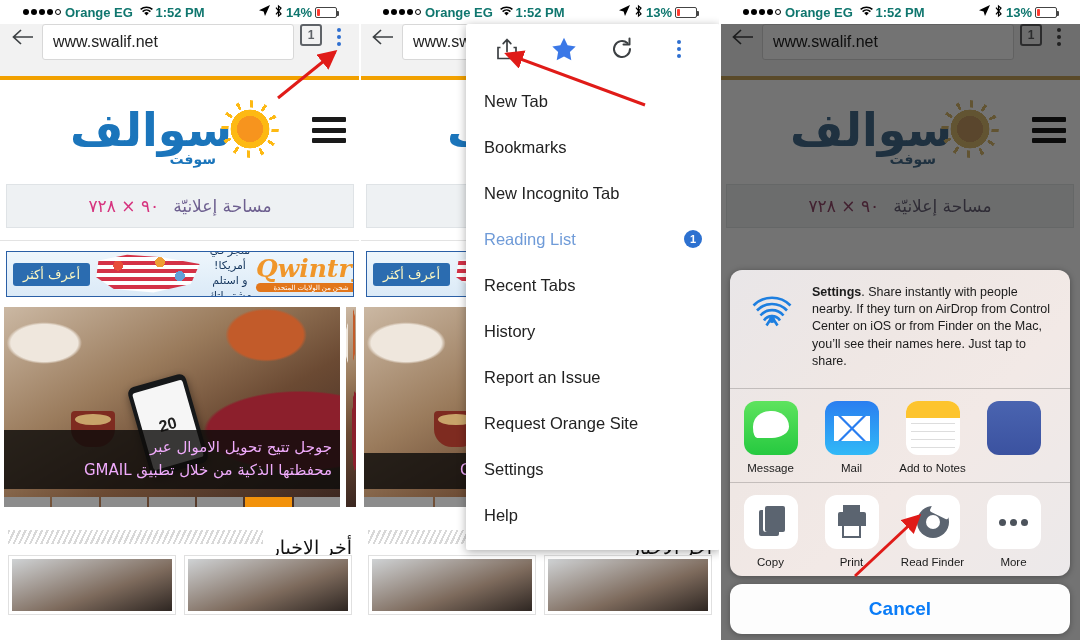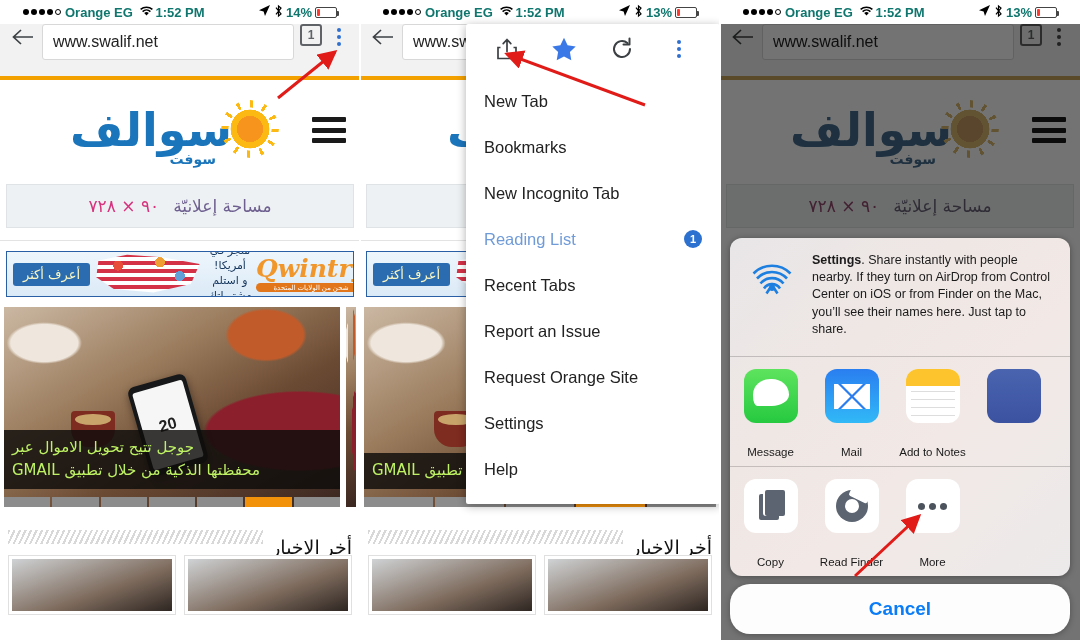--- a/index.html
+++ b/index.html
@@ -161,32 +161,32 @@
     content:"20"; position:absolute; inset:6px 4px; background:#f6f6f6; border-radius:3px;
     color:#222; font-size:16px; font-weight:bold; display:flex; align-items:center; justify-content:center;
   }
   .photo .cup {
     position:absolute; left:20%; top:52%; width:44px; height:36px; background:#7e2b20;
     border-radius:4px 4px 18px 18px;
   }
   .photo .cup::before{ content:""; position:absolute; inset:3px 4px 60% 4px; background:#c8a46a; border-radius:50%;}
   .caption {
     position:absolute; left:0; right:0; bottom:18px; background:rgba(14,12,11,.82);
-    color:#bef264; direction:rtl; text-align:left;
+    color:#f0abfc; direction:rtl; text-align:right;
     font-family:"DejaVu Sans", sans-serif; font-size:15px; line-height:1.5; padding:6px 8px 8px 8px;
   }
   .pager { position:absolute; left:0; right:0; bottom:0; height:10px; display:flex; gap:2px; }
   .pager i { flex:1; background:#8c8c8c; display:block;}
   .pager i.active { background:#f2920b; }
 
   .news-head {
     margin-top:12px; height:36px; display:flex; align-items:center; direction:rtl; padding:0 8px; gap:8px;
   }
   .news-head .t {
-    font-family:Liberation Serif, serif; font-size:19px; color:#111; white-space:nowrap;margin-top:20px;
+    font-family:Liberation Sans, sans-serif; font-size:19px; color:#111; white-space:nowrap;margin-top:20px;
   }
   .news-head .stripes {
     flex:1; height:14px;
     background: repeating-linear-gradient(115deg,#d8d8d8 0 2px,#ffffff 2px 5px);
   }
   .news-grid { display:flex; gap:8px; padding:0 8px; }
   .news-card { flex:1; border:1px solid #e0e0e0; height:60px; background:#fff; padding:3px;}
   .news-thumb { height:52px; background:linear-gradient(160deg,#cfd2d4,#7d6a5c 60%,#2e2622); }
 
   
@@ -215,21 +215,21 @@
   .share-card {
     background: linear-gradient(135deg,#e9e6e8 0%, #efe7e4 35%, #f2e9e6 60%, #ece9ea 100%);
     border-radius:12px; overflow:hidden; box-shadow:0 1px 6px rgba(0,0,0,.35);
   }
   .airdrop { display:flex; align-items:flex-start; gap:12px; padding:14px 14px 18px 14px; }
   .airdrop-glyph { width:56px; height:56px; flex:none; position:relative; }
   .airdrop-text { font-size:12.5px; line-height:1.38; color:#1b1b1b; }
   .airdrop-text b { font-weight:bold; }
   .sheet-sep { height:1px; background:rgba(0,0,0,.18); }
   .row { display:flex; align-items:flex-start; padding:12px 0 8px 0; gap:0; overflow:hidden;}
-  .cell { width:81px; flex:none; display:flex; flex-direction:column; align-items:center; gap:23px; }
+  .cell { width:81px; flex:none; display:flex; flex-direction:column; align-items:center; gap:7px; }
   .cell .lbl { font-size:11.5px; color:#1a1a1a; white-space:nowrap; }
   .app-icon { width:54px; height:54px; border-radius:12px; position:relative; overflow:hidden; }
   .ic-message { background:linear-gradient(180deg,#5ee35e,#26c940); }
   .ic-message::after{
     content:""; position:absolute; left:9px; top:10px; width:36px; height:27px; background:#fff;
     border-radius:50% 50% 50% 12%/60% 60% 45% 40%;
   }
   .ic-mail { background:linear-gradient(180deg,#2a7ef0,#31b9f7); display:flex;align-items:center;justify-content:center;}
   .ic-mail .env { width:36px;height:25px;background:#fff;position:relative;}
   .ic-mail .env::after{ content:""; position:absolute; inset:0;
@@ -248,21 +248,21 @@
   .ic-print .body { width:28px;height:14px;background:#5b6470;border-radius:2px 2px 0 0; position:absolute; left:13px; top:17px;}
   .ic-print .top { width:17px;height:8px;background:#5b6470; position:absolute; left:18px; top:10px;}
   .ic-print .sheet { width:19px;height:14px;background:#fff;border:2px solid #5b6470; position:absolute; left:17px; top:29px;}
   .ic-chrome .ring { width:32px;height:32px;border-radius:50%;background:#5b6470;position:relative;}
   .ic-chrome .ring::after{content:"";position:absolute;left:9px;top:9px;width:14px;height:14px;border-radius:50%;background:#fff;}
   .ic-chrome .ring::before{content:"";position:absolute;left:14px;top:-2px;width:20px;height:12px;background:#fff;
     transform:rotate(26deg); border-radius:2px;}
   .ic-more { gap:4px; }
   .ic-more i { width:7px;height:7px;border-radius:50%;background:#4c535c; display:block;}
   .cancel-card {
-    margin-top:8px; height:50px; background:#fdfdfd; border-radius:20px;
+    margin-top:8px; height:50px; background:#fdfdfd; border-radius:12px;
     display:flex; align-items:center; justify-content:center;
     color:#0a7cf7; font-size:19px; font-weight:bold; box-shadow:0 1px 6px rgba(0,0,0,.3);
   }
 
   
   .arrows { position:absolute; inset:0; z-index:60; pointer-events:none; }
 
   .dimmed-content { filter: grayscale(.55) brightness(.78); }
 </style>
 </head>
@@ -539,20 +539,23 @@
           </div>
         <div class="menu-item">
             <span>New Incognito Tab</span>
           </div>
         <div class="menu-item active">
           <span>Reading List</span>
           <span class="badge">1</span>
         </div>
         <div class="menu-item">
             <span>Recent Tabs</span>
+          </div>
+        <div class="menu-item">
+            <span>History</span>
           </div>
         <div class="menu-item">
             <span>Report an Issue</span>
           </div>
         <div class="menu-item">
             <span>Request Orange Site</span>
           </div>
         <div class="menu-item">
             <span>Settings</span>
           </div>
@@ -702,20 +705,28 @@
 
         <div class="row">
           <div class="cell">
             <div class="app-icon ic-white ic-copy">
                 <span class="c1"></span>
                 <span class="c2"></span>
               </div>
             <span class="lbl">Copy</span>
           </div>
           <div class="cell">
+            <div class="app-icon ic-white ic-print">
+                <span class="top"></span>
+                <span class="body"></span>
+                <span class="sheet"></span>
+              </div>
+            <span class="lbl">Print</span>
+          </div>
+          <div class="cell">
             <div class="app-icon ic-white ic-chrome">
                 <span class="ring"></span>
               </div>
             <span class="lbl">Read Finder</span>
           </div>
           <div class="cell">
             <div class="app-icon ic-white ic-more">
                 <i></i>
                 <i></i>
                 <i></i>

